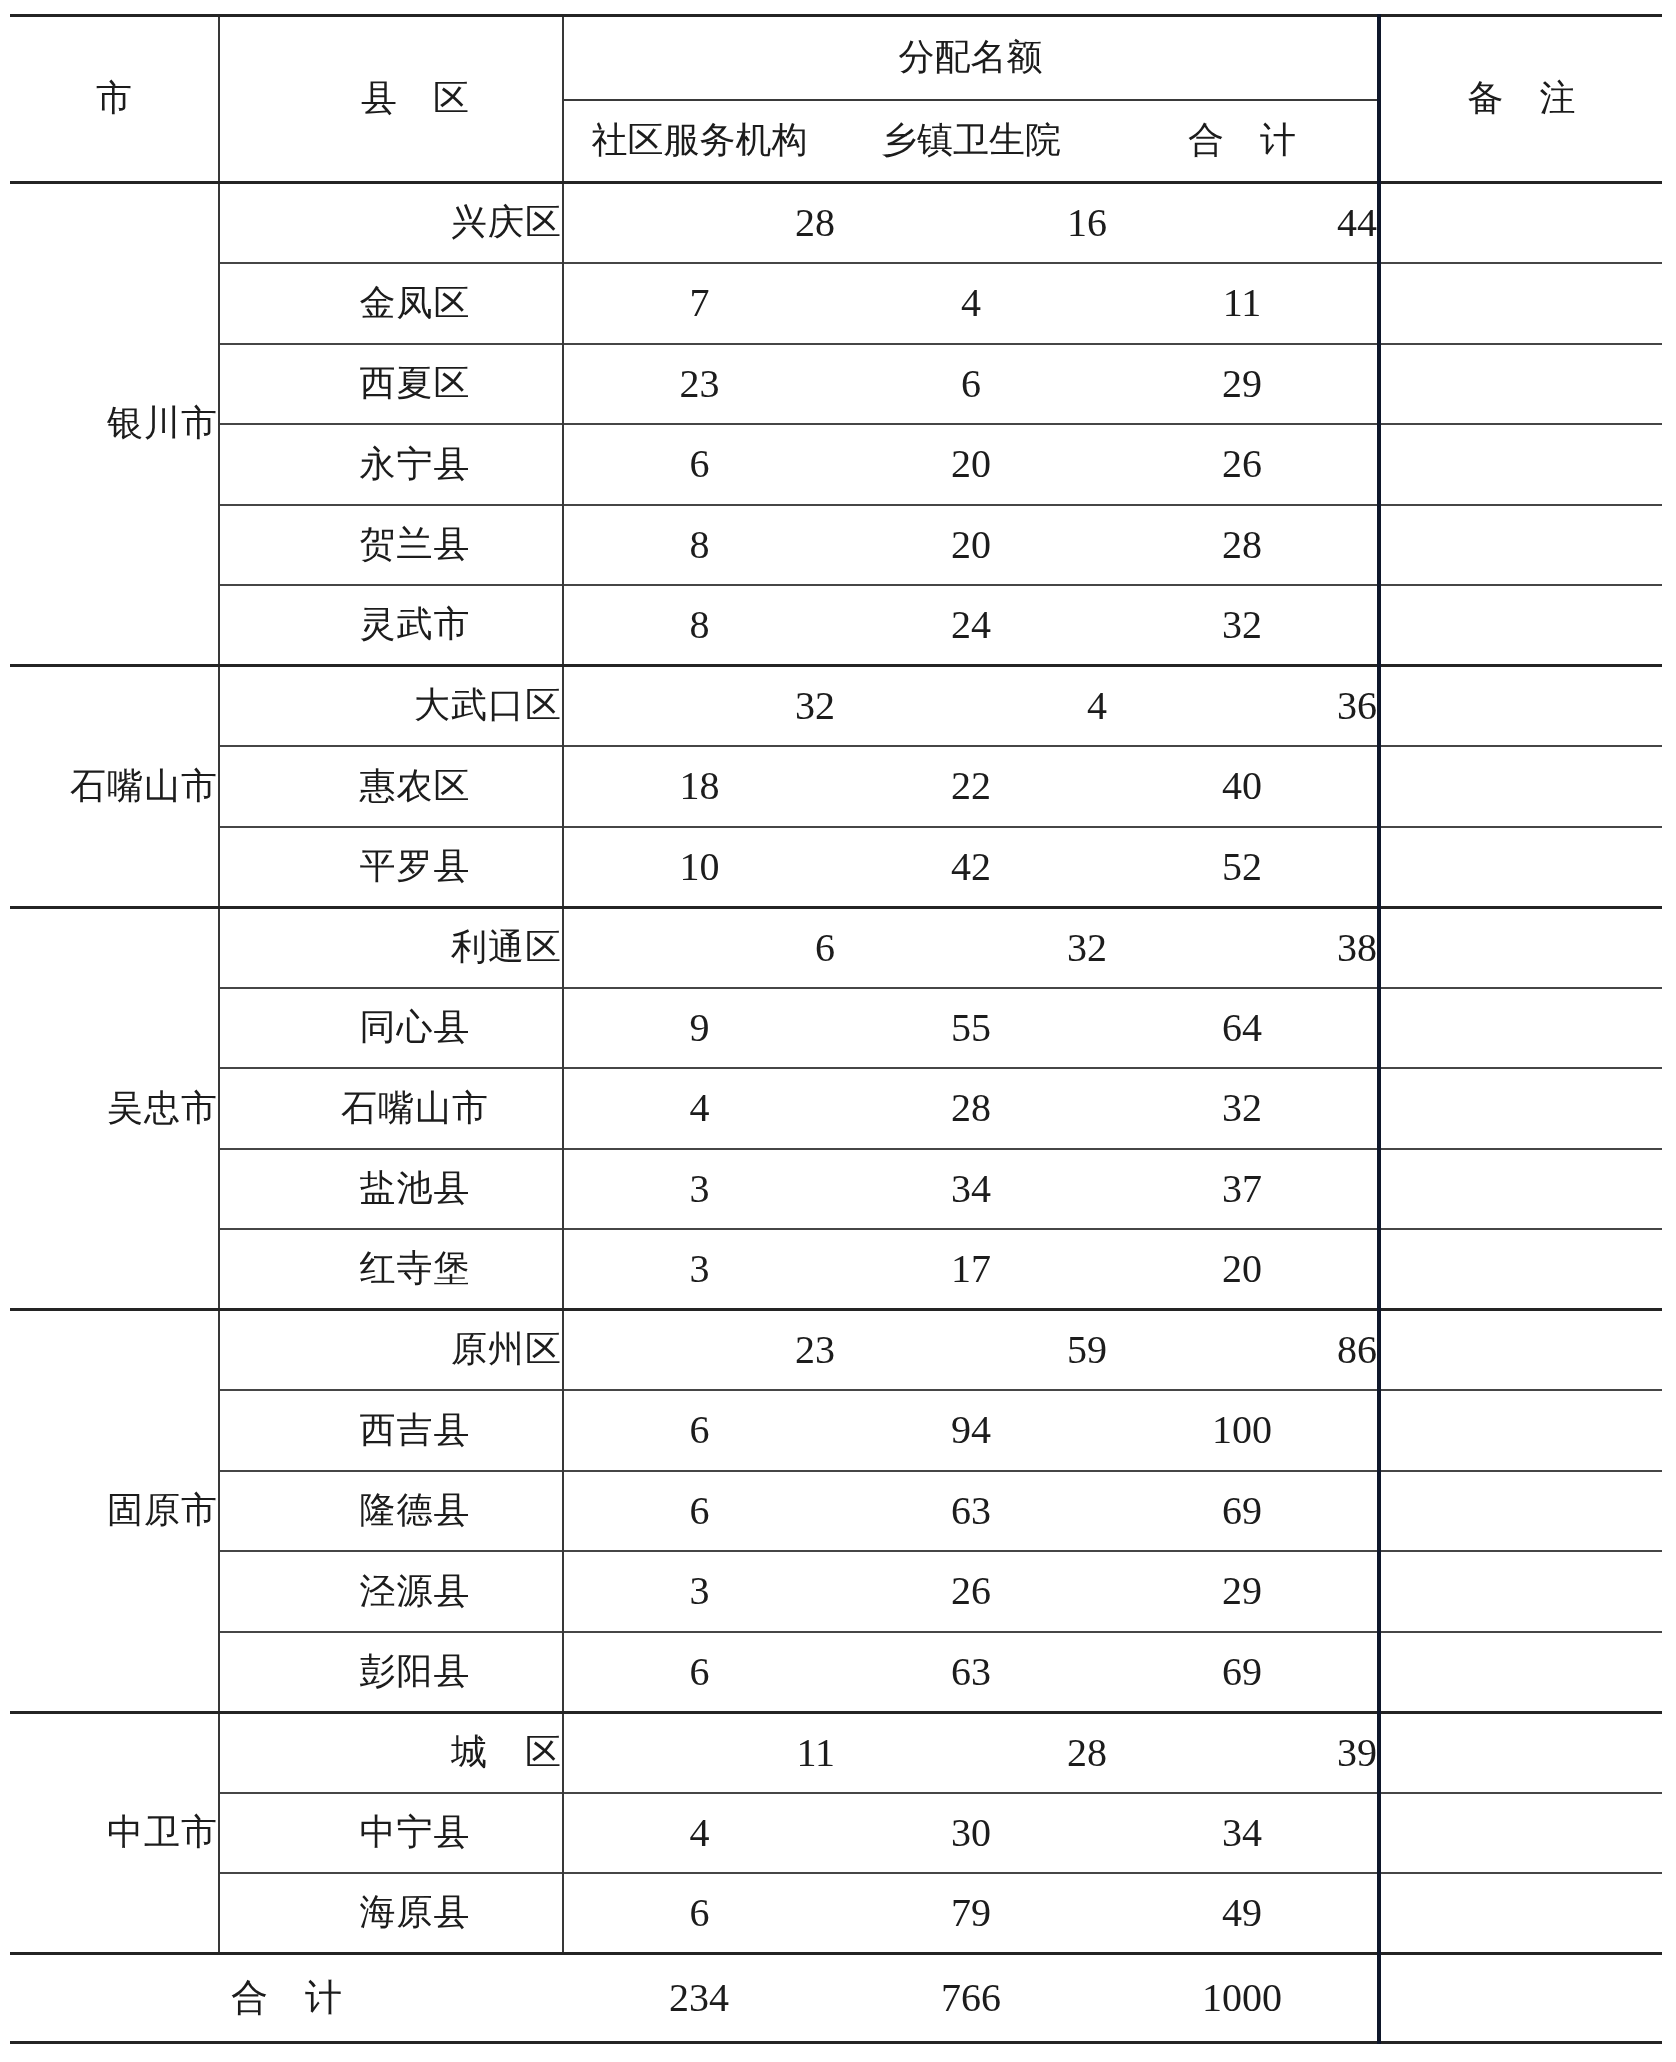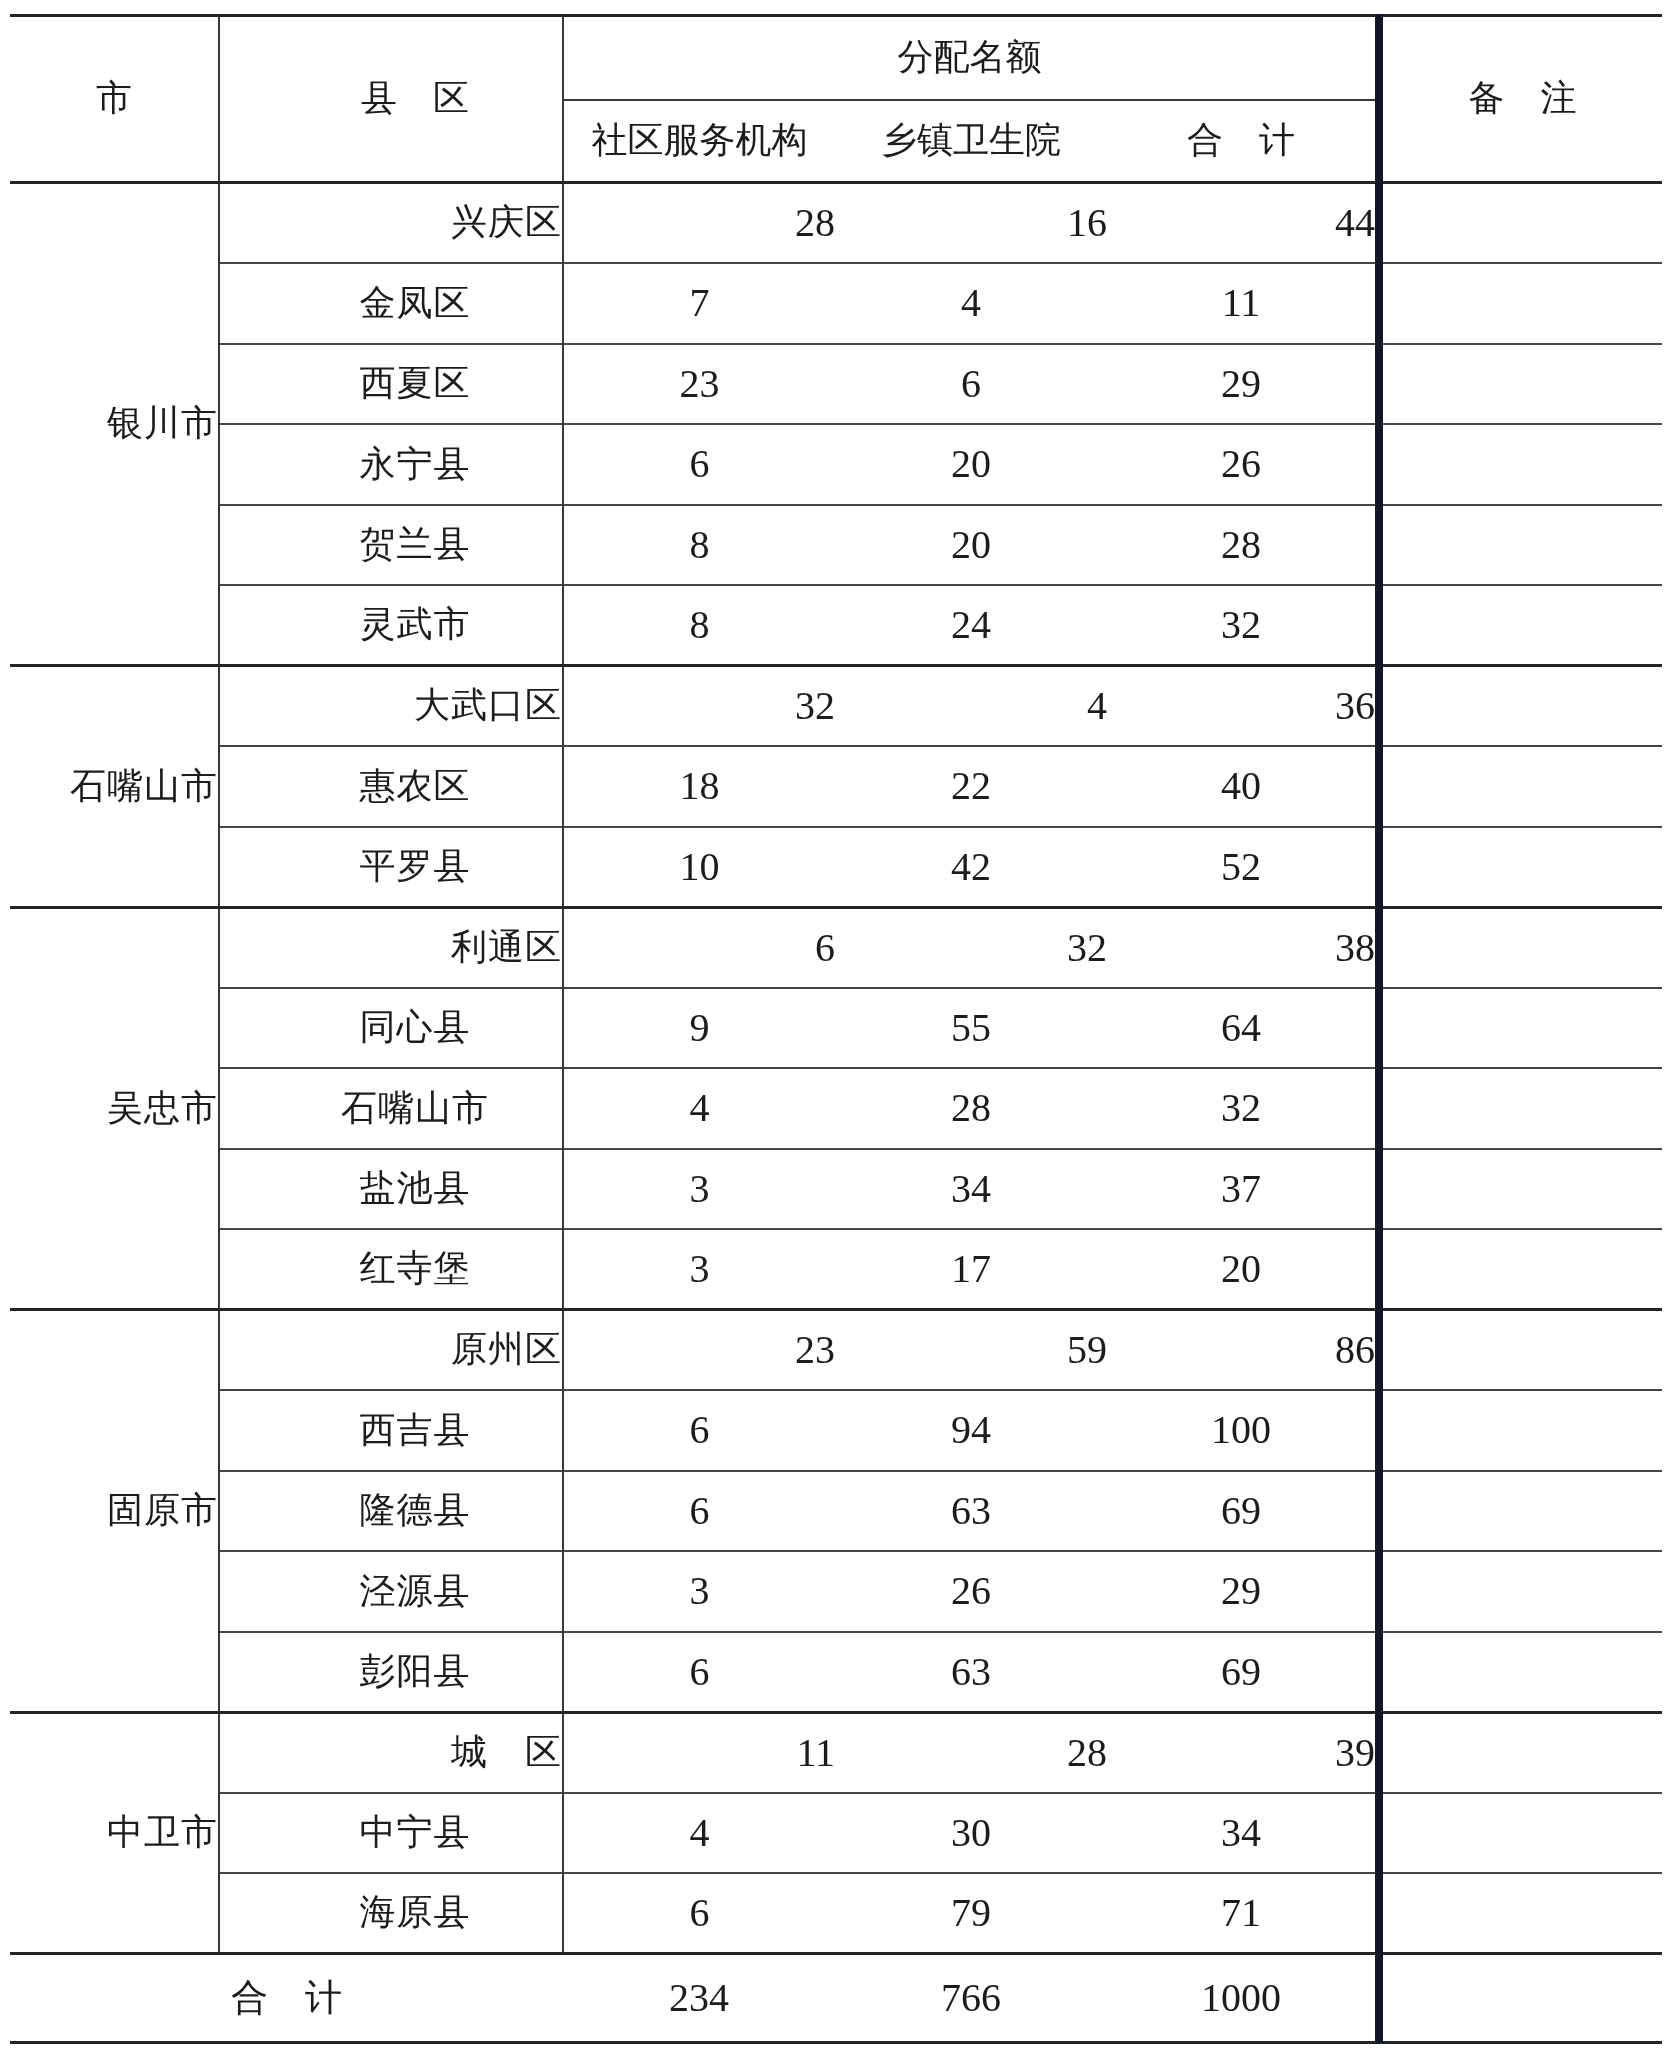--- a/index.html
+++ b/index.html
@@ -29,21 +29,21 @@
   tr.h1 > th{border-top:3px solid #242424;margin-left:42px;}                 
   th.c-quota{border-bottom:2px solid #3a3a3a;}              
   tr.h2 > th, th.span2{border-bottom:2px solid #3a3a3a;}    
   tbody td{border-top:2px solid #464646;}                   
   tbody tr.group-start td{border-top:3px solid #242424;text-align:right;}    
   tfoot td{border-top:3px solid #242424;border-bottom:3px solid #242424;}
   
   th.c-city, td.city{border-right:2px solid #383838;}       
   th.c-county, td.county{border-right:2px solid #383838;padding-left:48px;}   
   th.c-quota{border-left:2px solid #383838;border-right:2px solid #383838;}
-  th.c-remark, td.remark{border-left:8px solid #0f172a;}    
+  th.c-remark, td.remark{border-left:4px solid #0f172a;}    
   
   td.num{font-size:40px;}
   td.city, td.county{letter-spacing:1px;}
   td.total-label{font-size:37px;}
 </style>
 </head>
 <body>
 
 <div class="page">
   <table class="quota">
@@ -218,21 +218,21 @@
           <td class="county">中宁县</td>
           <td class="num">4</td>
           <td class="num">30</td>
           <td class="num">34</td>
           <td class="remark"></td>
         </tr>
         <tr>
           <td class="county">海原县</td>
           <td class="num">6</td>
           <td class="num">79</td>
-          <td class="num">71</td>
+          <td class="num">49</td>
           <td class="remark"></td>
         </tr>
       </tbody>
     <tfoot>
       <tr>
         <td colspan="2" class="total-label">合　计</td>
         <td class="num">234</td>
         <td class="num">766</td>
         <td class="num">1000</td>
         <td class="remark"></td>

